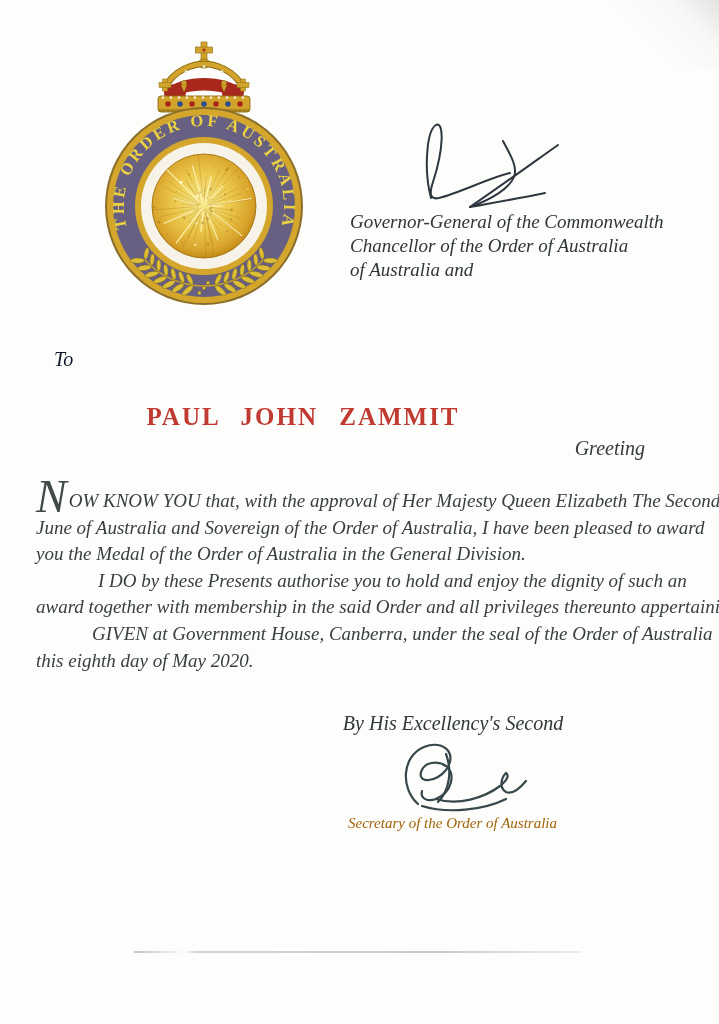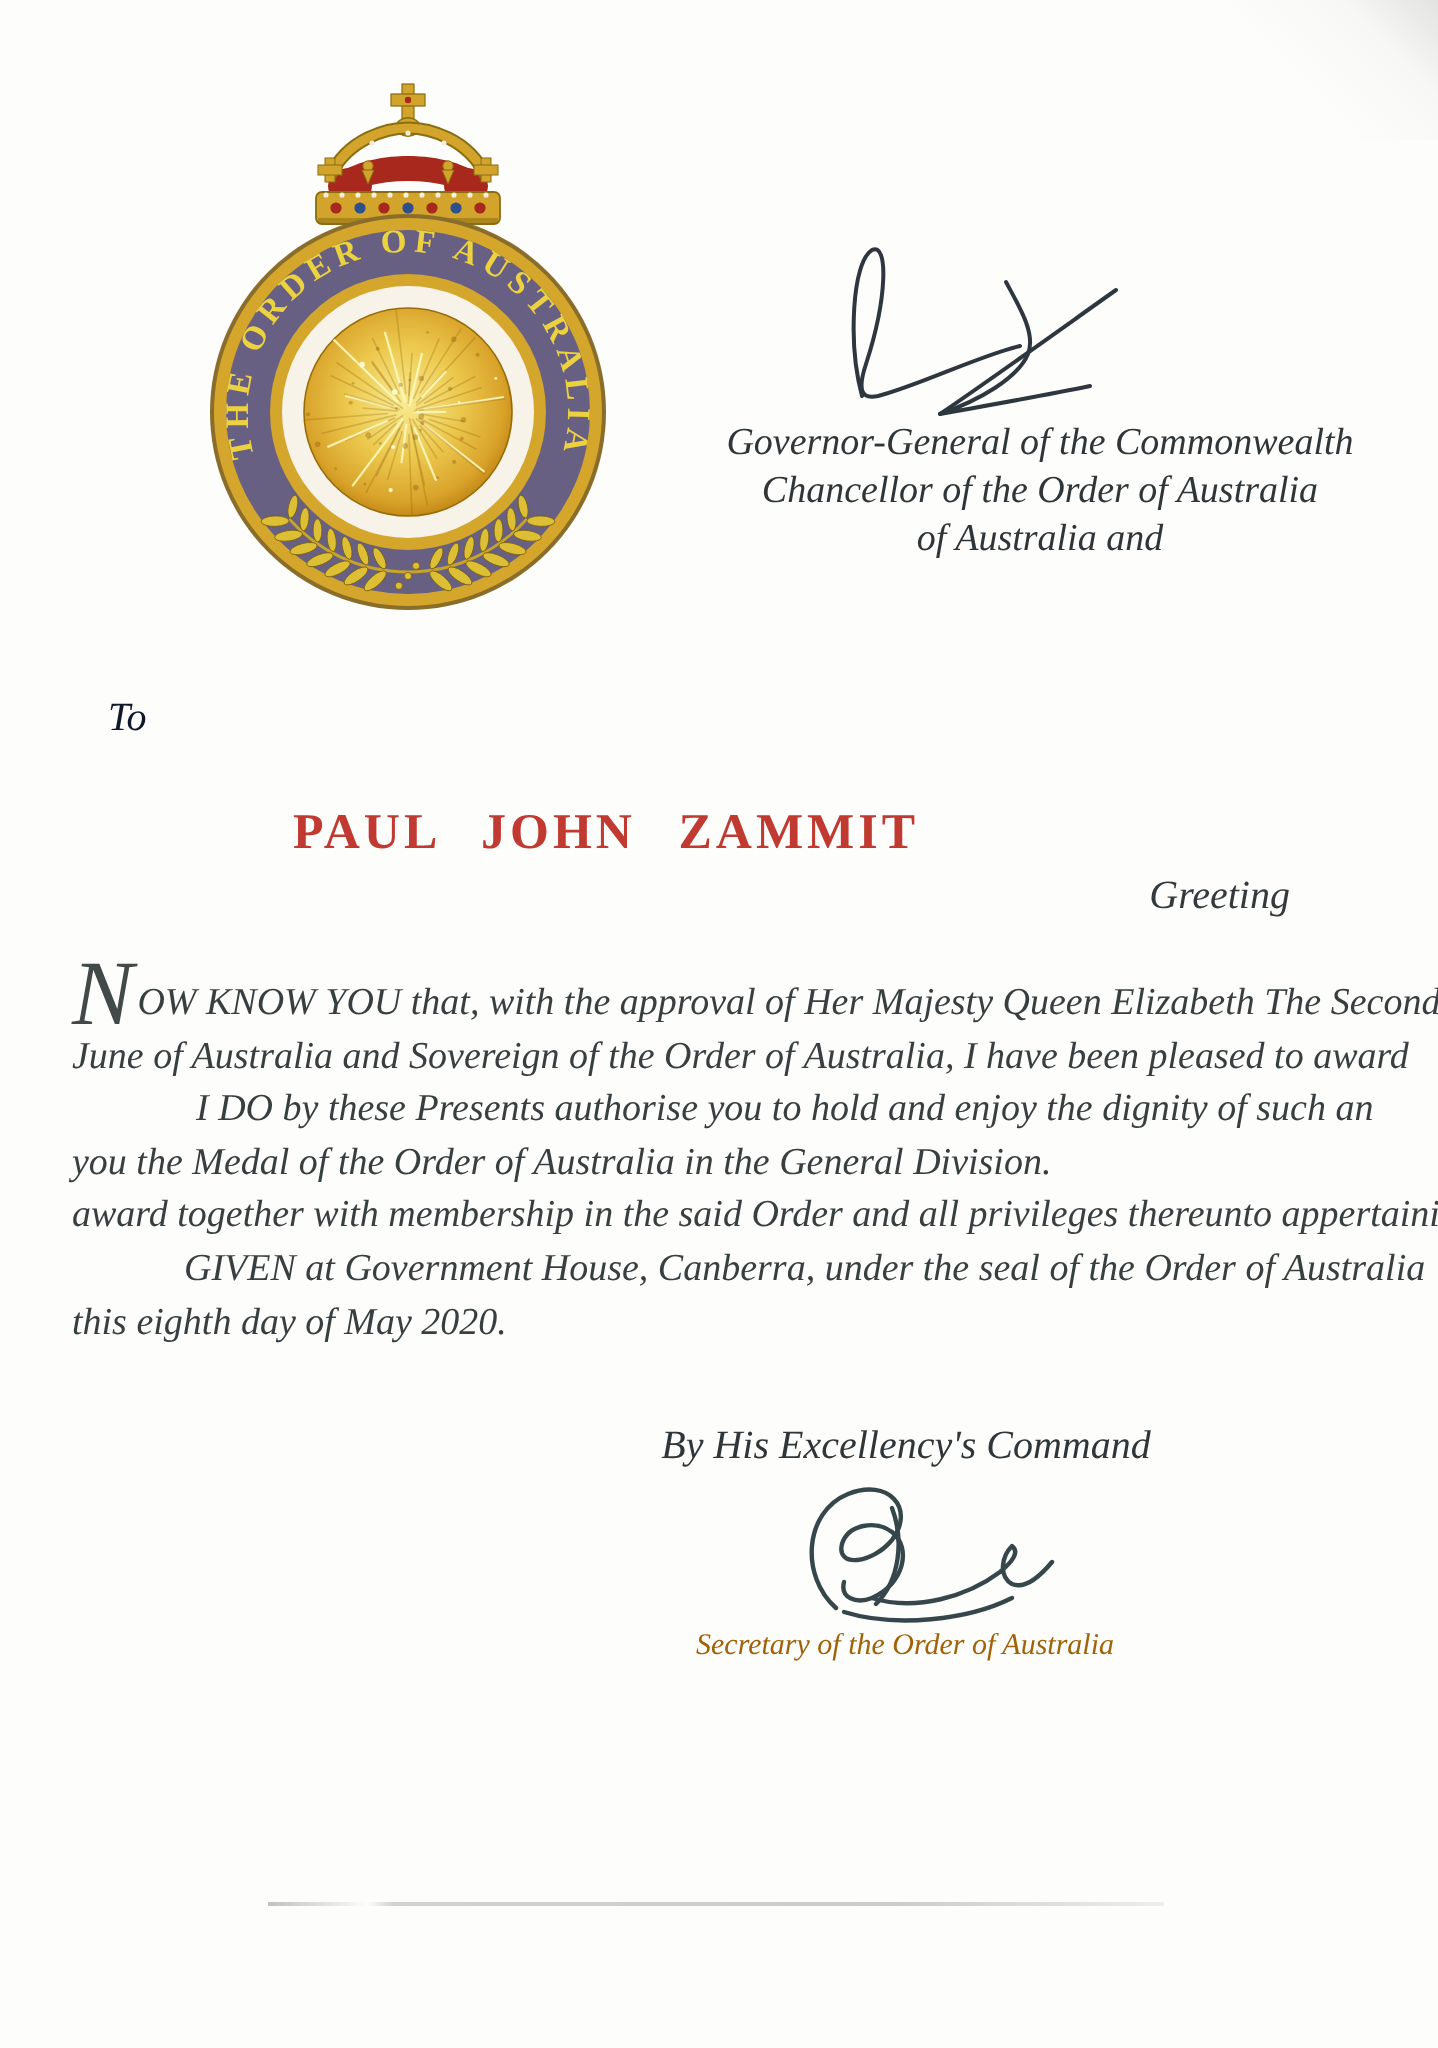--- a/index.html
+++ b/index.html
@@ -18,21 +18,20 @@
   .scan-line{
     position:absolute;top:951px;left:134px;width:448px;height:2px;
     background:linear-gradient(90deg, rgba(120,120,120,.45) 0%, rgba(120,120,120,.1) 9%, rgba(255,255,255,0) 11%, rgba(130,130,130,.35) 14%, rgba(130,130,130,.4) 70%, rgba(150,150,150,.15) 100%);
   }
   .emblem{position:absolute;left:102px;top:40px;}
   .gg-sig{position:absolute;left:397px;top:110px;}
   .gg-title{
     position:absolute;left:350px;top:210px;width:340px;
     font-style:italic;font-size:19px;line-height:24px;color:#2f3639;
     white-space:nowrap;
-    text-align:center;
   }
   .to-label{position:absolute;left:54px;top:348px;font-style:italic;font-size:20px;color:#0f172a;}
   .recipient-name{
     position:absolute;left:0;top:403px;width:606px;text-align:center;
     font-weight:bold;font-size:25px;letter-spacing:2px;word-spacing:13px;
     color:#c13a31;
   }
   .greeting{position:absolute;right:74px;top:437px;font-style:italic;font-size:20px;color:#33393c;}
   .body-text{
     position:absolute;left:36px;top:487px;width:668px;
@@ -270,28 +269,28 @@
 
   <div class="to-label">To</div>
 
   <div class="recipient-name">PAUL JOHN ZAMMIT</div>
 
   <div class="greeting">Greeting</div>
 
   <div class="body-text">
     <div class="line"><span class="dropcap">N</span><span>OW KNOW YOU that, with the approval of Her Majesty Queen Elizabeth The Second,</span></div>
     <div class="line">June of Australia and Sovereign of the Order of Australia, I have been pleased to award</div>
+    <div class="line">you the Medal of the Order of Australia in the General Division.</div>
     <div class="line indent1">I DO by these Presents authorise you to hold and enjoy the dignity of such an</div>
-    <div class="line">you the Medal of the Order of Australia in the General Division.</div>
     <div class="line">award together with membership in the said Order and all privileges thereunto appertaining.</div>
     <div class="line indent2">GIVEN at Government House, Canberra, under the seal of the Order of Australia</div>
     <div class="line">this eighth day of May 2020.</div>
   </div>
 
-  <div class="command-line">By His Excellency's Command</div>
+  <div class="command-line">By His Excellency's Second</div>
 
   <svg class="sec-sig" width="170" height="85" viewBox="0 0 170 85" xmlns="http://www.w3.org/2000/svg">
     <g fill="none" stroke="#35474b" stroke-width="2.2" stroke-linecap="round" stroke-linejoin="round">
       <path d="M30,68 C12,52 14,20 36,11 C56,3 70,18 58,34 C48,46 30,48 33,36 C36,26 50,24 58,30 C68,38 64,56 48,63 C40,66 32,63 34,55"></path>
       <path d="M48,63 C70,70 96,62 112,50 C118,45 122,40 118,37 C113,42 111,52 118,56 C125,59 133,51 138,45"></path>
       <path d="M58,18 C64,34 62,54 50,66"></path>
       <path d="M34,70 C60,78 96,74 118,63"></path>
     </g>
   </svg>
 

